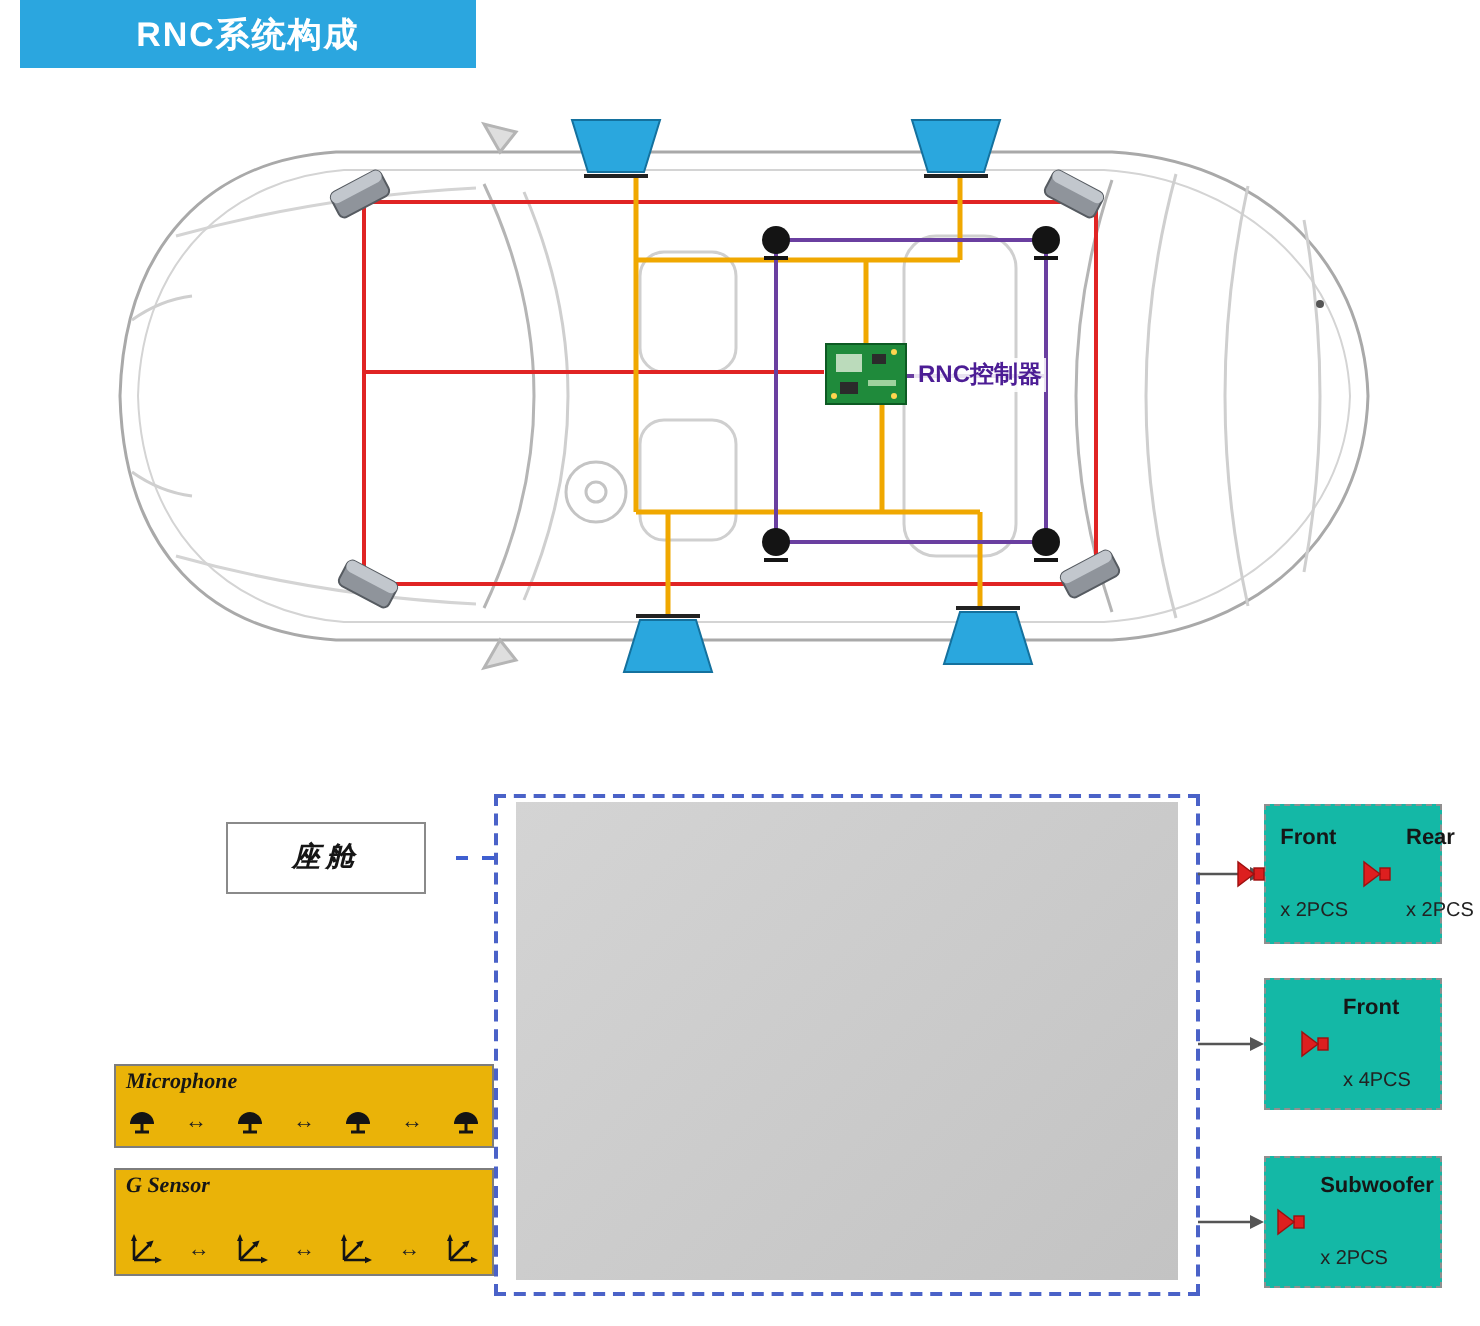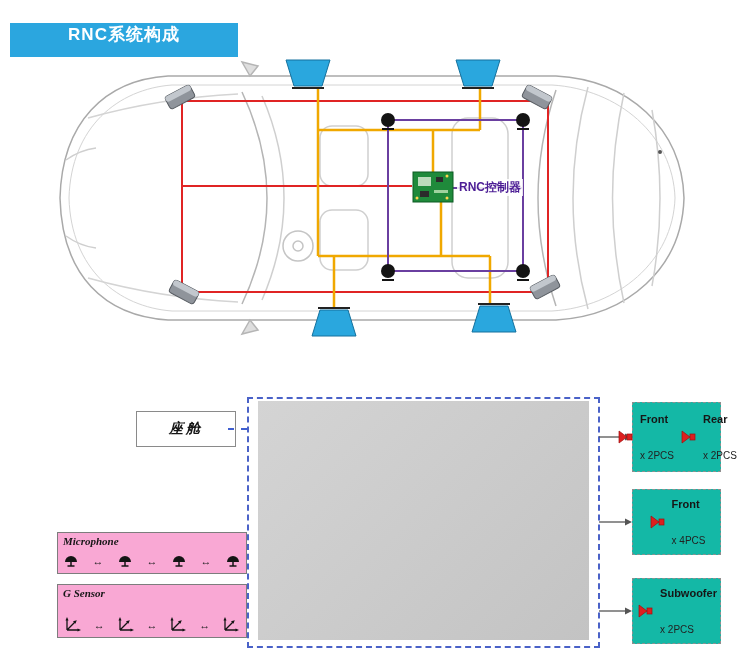--- a/index.html
+++ b/index.html
@@ -1,31 +1,31 @@
 <!DOCTYPE html>
 <html><head>
 <meta charset="utf-8">
 <style>
   *{margin:0;padding:0;box-sizing:border-box;}
   html,body{width:740px;height:663px;}
   body{background:#fff;font-family:"Liberation Sans",sans-serif;color:#161616;}
   .stage{position:relative;width:740px;height:663px;background:#fff;overflow:hidden;}
   .abs{position:absolute;}
-  .banner{left:10px;top:23px;width:228px;height:34px;background:#2BA6DF;color:#fff;display:flex;
-          align-items:flex-start;justify-content:center;font-size:17px;font-weight:700;letter-spacing:1px;}
+  .banner{left:10px;top:0;width:228px;height:34px;background:#2BA6DF;color:#fff;display:flex;
+          align-items:center;justify-content:center;font-size:17px;font-weight:700;letter-spacing:1px;}
   .controller-label{left:457px;top:179px;font-size:12px;font-weight:700;color:#4c1d95;
           background:rgba(255,255,255,.85);padding:0 2px;white-space:nowrap;}
   .legend-label{font-size:15px;font-weight:700;color:#161616;white-space:nowrap;}
-  .cabin-box{left:136px;top:411px;width:100px;height:36px;border:1px solid #8a8a8a;background:#fff;
+  .cabin-box{left:113px;top:411px;width:100px;height:36px;border:1px solid #8a8a8a;background:#fff;
           display:flex;align-items:center;justify-content:center;font-family:"Liberation Serif",serif;
           font-style:italic;font-weight:700;font-size:14px;letter-spacing:3px;}
   .cabin-connector{left:228px;top:428px;width:19px;height:0;border-top:2px dashed #3F5FD0;}
   .gray-panel{left:258px;top:401px;width:331px;height:239px;background:linear-gradient(135deg,#d4d4d4,#c3c3c3);}
   .main-dashed{left:247px;top:397px;width:353px;height:251px;border:2px dashed #4A62C8;}
-  .io-box{position:absolute;border:1px solid #7d7d7d;background:#f9a8d4;}
+  .io-box{position:absolute;border:1px solid #7d7d7d;background:#eab308;}
   .mic-box{left:57px;top:532px;width:190px;height:42px;}
   .gs-box{left:57px;top:584px;width:190px;height:54px;padding-left:44px;}
   .io-label{position:absolute;top:2px;left:5px;font-family:"Liberation Serif",serif;font-style:italic;
           font-weight:700;font-size:11px;white-space:nowrap;}
   .glyph-row{position:absolute;left:5px;right:5px;bottom:4px;display:flex;align-items:flex-end;
           justify-content:space-between;}
   .conn{font-size:11px;line-height:12px;color:#222;padding-bottom:2px;}
   .out-box{position:absolute;left:632px;width:89px;border:1px dashed #8f8f8f;background:#14b8a6;
           display:flex;flex-direction:row;justify-content:center;gap:5px;padding:4px 6px;}
   .out-row{display:flex;align-items:center;gap:6px;}

